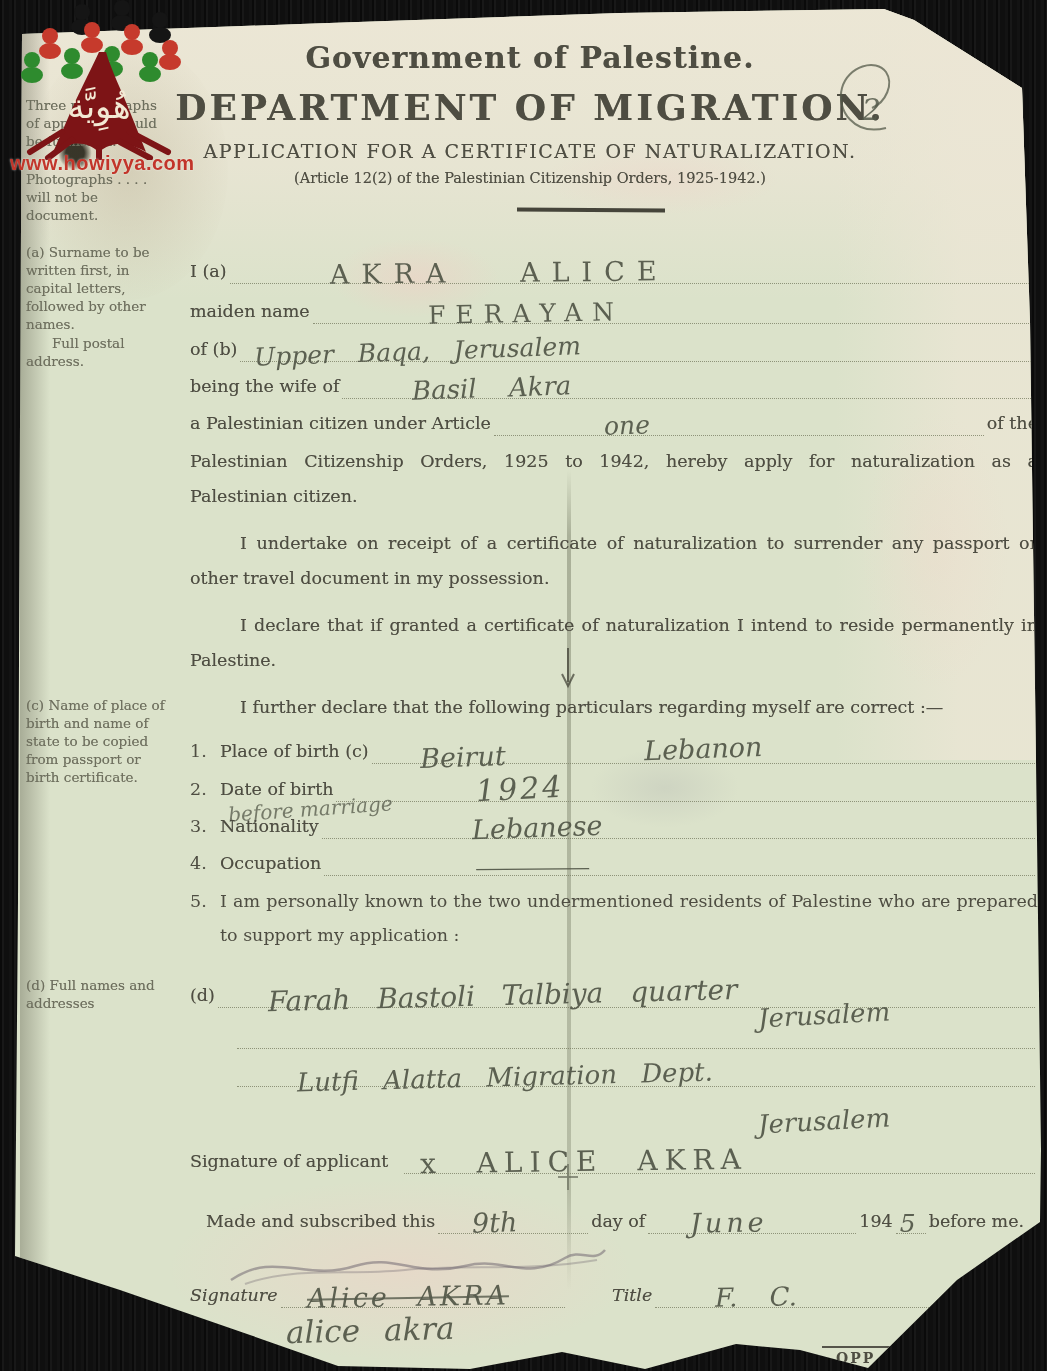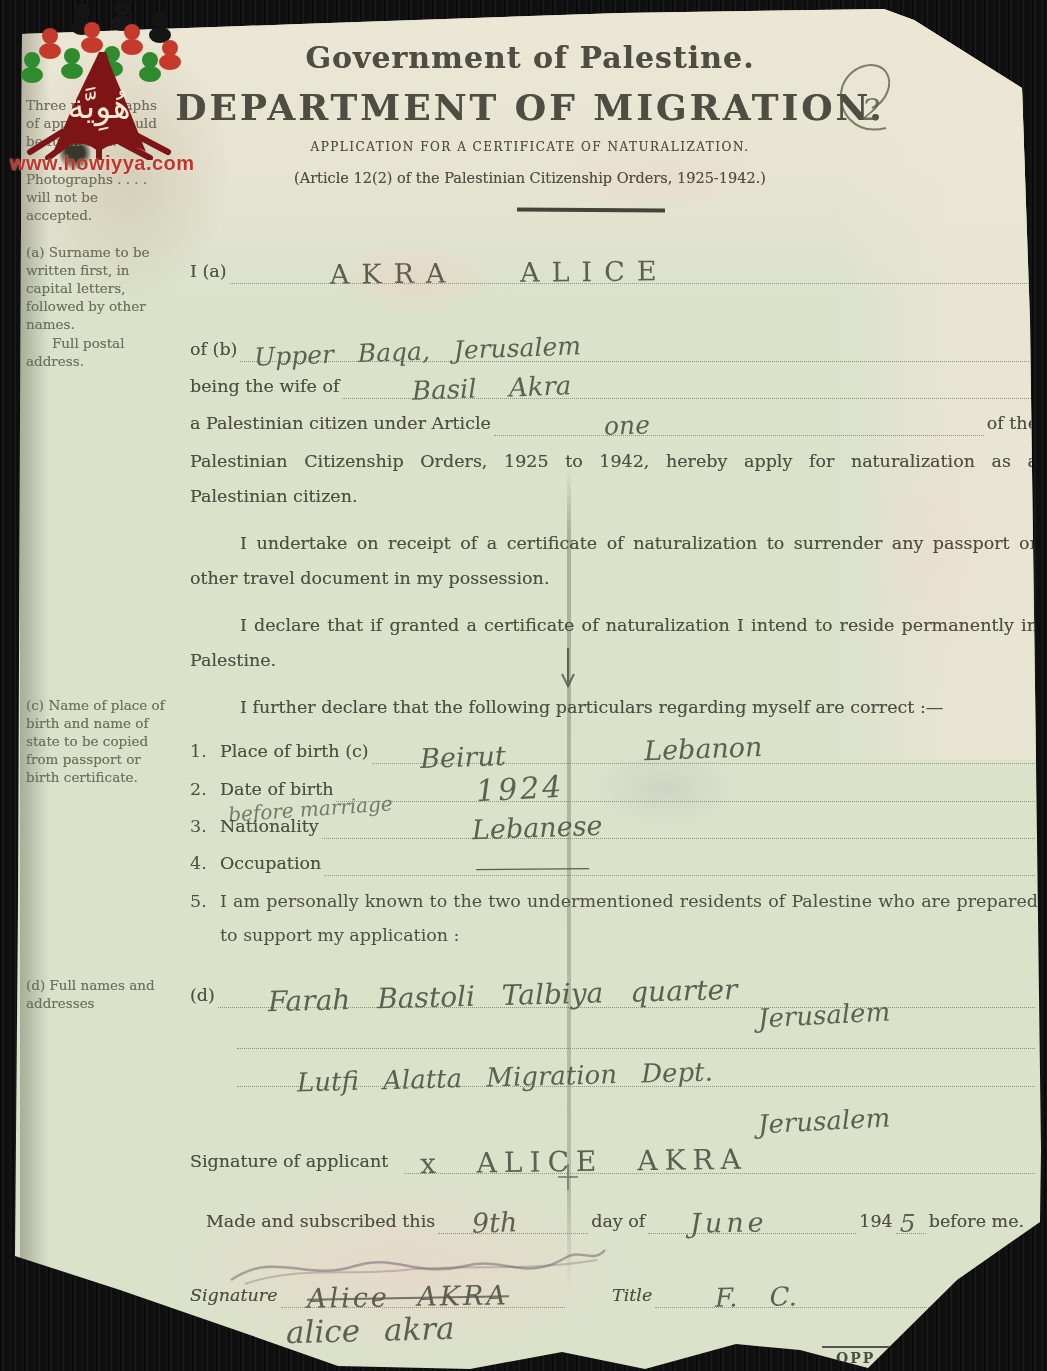--- a/index.html
+++ b/index.html
@@ -71,43 +71,49 @@
     <div class="layer stain" style="left:540px;top:145px;width:240px;height:70px;background:radial-gradient(ellipse, rgba(240,210,200,0.38), rgba(240,210,200,0) 70%);"></div>
     <div class="layer stain" style="left:590px;top:748px;width:150px;height:80px;background:radial-gradient(ellipse, rgba(182,186,178,0.35), rgba(182,186,178,0) 70%);"></div>
     <div class="layer stain" style="left:860px;top:410px;width:150px;height:280px;background:radial-gradient(ellipse, rgba(238,215,200,0.33), rgba(238,215,200,0) 70%);"></div>
     <div class="layer stain" style="left:170px;top:1180px;width:460px;height:180px;background:radial-gradient(ellipse, rgba(243,206,199,0.45), rgba(243,206,199,0) 72%);"></div>
     <div class="layer stain" style="left:28px;top:40px;width:200px;height:260px;background:radial-gradient(ellipse, rgba(190,180,152,0.45), rgba(190,180,152,0) 75%);"></div>
     <div class="layer fold-v"></div>
     <div class="layer hole"></div>
 
     <div class="hdr print" style="top:40px;font-size:30px;font-weight:bold;letter-spacing:1px;">Government of Palestine.</div>
     <div class="hdr print" style="top:86px;font-size:36px;font-weight:bold;letter-spacing:3px;">DEPARTMENT OF MIGRATION.</div>
-    <div class="hdr print" style="top:140px;font-size:12px;letter-spacing:1.5px;">APPLICATION FOR A CERTIFICATE OF NATURALIZATION.</div>
+    <div class="hdr print" style="top:140px;font-size:19px;letter-spacing:1.5px;">APPLICATION FOR A CERTIFICATE OF NATURALIZATION.</div>
     <div class="hdr print" style="top:170px;font-size:14.5px;">(Article 12(2) of the Palestinian Citizenship Orders, 1925-1942.)</div>
     <div class="rule"></div>
 
     <svg class="freefloat" style="left:826px;top:58px;" width="90" height="85" viewBox="0 0 90 85">
       <path d="M 60 70 C 28 78, 10 52, 16 30 C 22 8, 50 0, 60 14 C 68 26, 60 44, 46 50" fill="none" stroke="rgba(84,89,74,0.75)" stroke-width="2"></path>
       <text x="36" y="62" font-size="30" font-style="italic" fill="rgba(84,89,74,0.85)">2</text>
     </svg>
 
     <div class="mnote" style="top:96px;">Three photo­graphs of applicant should be furnished.</div>
-    <div class="mnote" style="top:170px;">Photographs . . . . will not be accepted.</div>
+    <div class="mnote" style="top:170px;">Photographs . . . . will not be document.</div>
     <div class="mnote" style="top:243px;">(a) Surname to be written first, in capital letters, followed by other names.</div>
     <div class="mnote" style="top:334px;text-indent:26px;">Full postal address.</div>
     <div class="mnote" style="top:696px;">(c) Name of place of birth and name of state to be copied from passport or birth certificate.</div>
     <div class="mnote" style="top:976px;">(d) Full names and addresses</div>
 
     <div class="frow" style="left:190px;top:256px;width:848px;">
       <span class="lbl">I (a)</span>
       <span class="fill">
         <span class="hw caps" style="left:100px;font-size:27px;word-spacing:42px;letter-spacing:12px;transform:rotate(-0.6deg);">AKRA ALICE</span>
       </span>
     </div>
 
+    <div class="frow" style="left:190px;top:296px;width:848px;">
+      <span class="lbl">maiden name</span>
+      <span class="fill">
+        <span class="hw caps" style="left:115px;font-size:25px;letter-spacing:10px;transform:rotate(-1deg);">FERAYAN</span>
+      </span>
+    </div>
 
     <div class="frow" style="left:190px;top:334px;width:848px;">
       <span class="lbl">of (b)</span>
       <span class="fill">
         <span class="hw cur" style="left:14px;font-size:25px;word-spacing:16px;transform:rotate(-2deg);">Upper Baqa, Jerusalem</span>
       </span>
     </div>
 
     <div class="frow" style="left:190px;top:371px;width:848px;">
       <span class="lbl">being the wife of</span>

